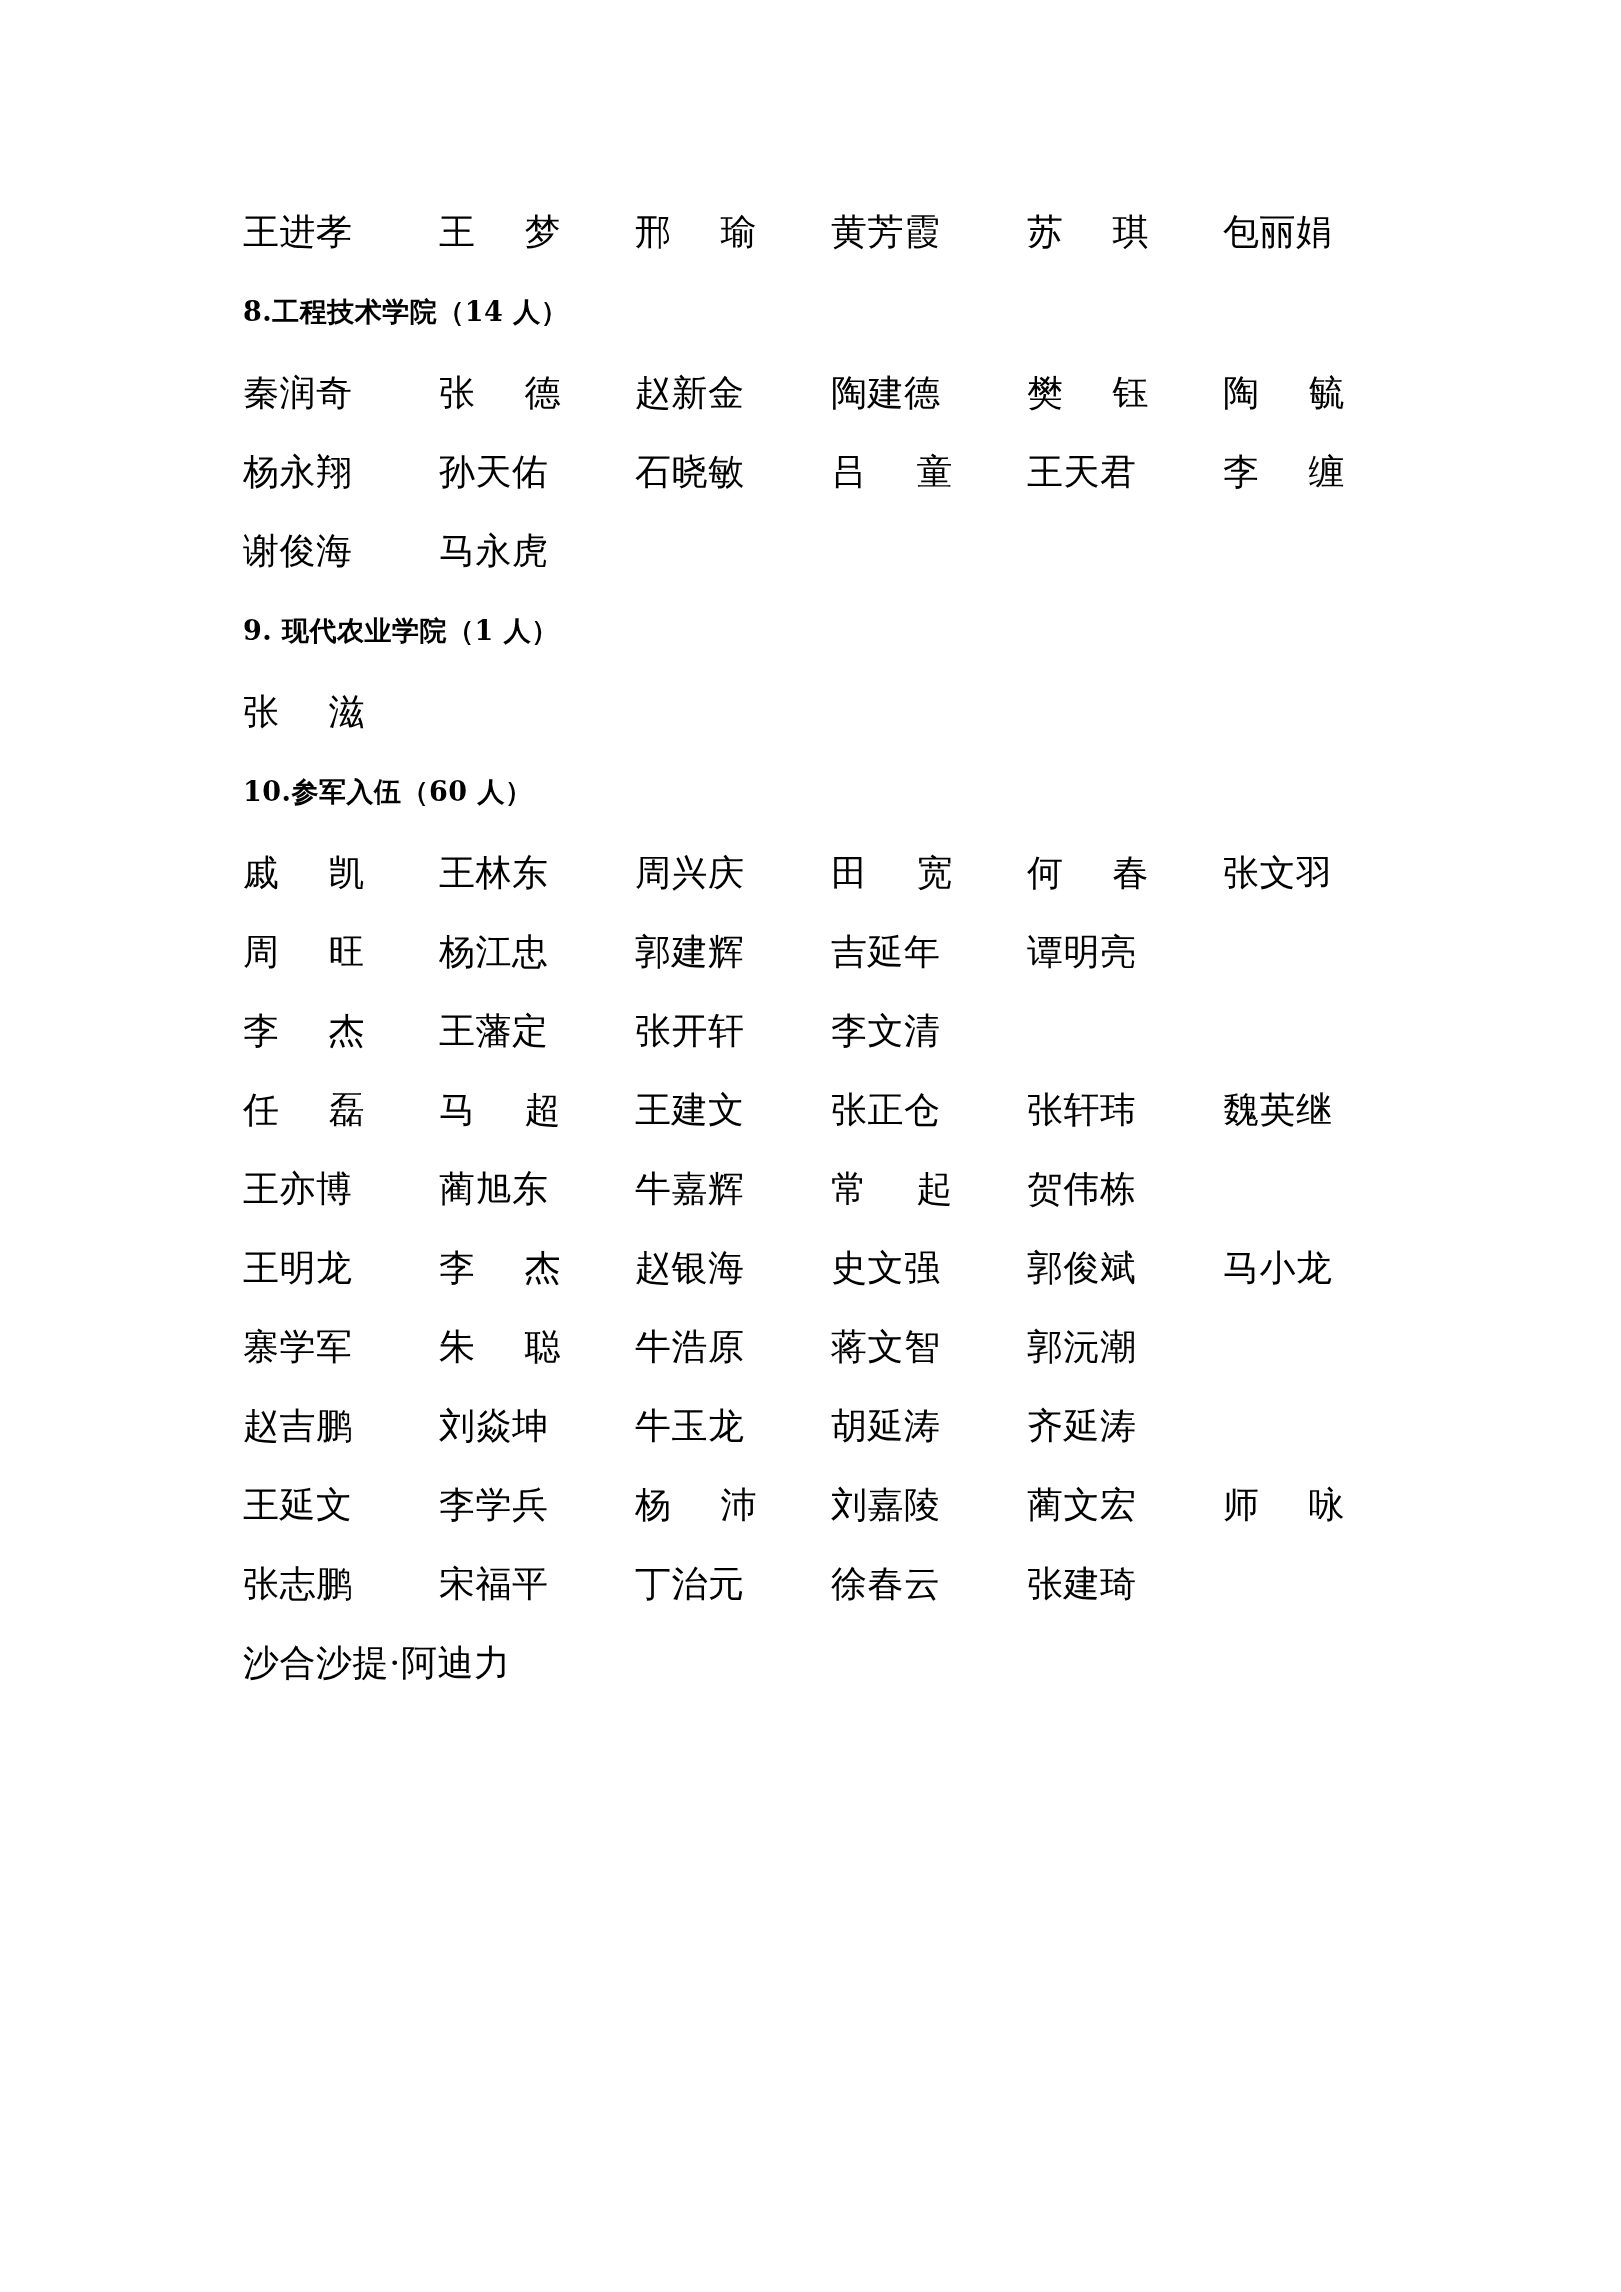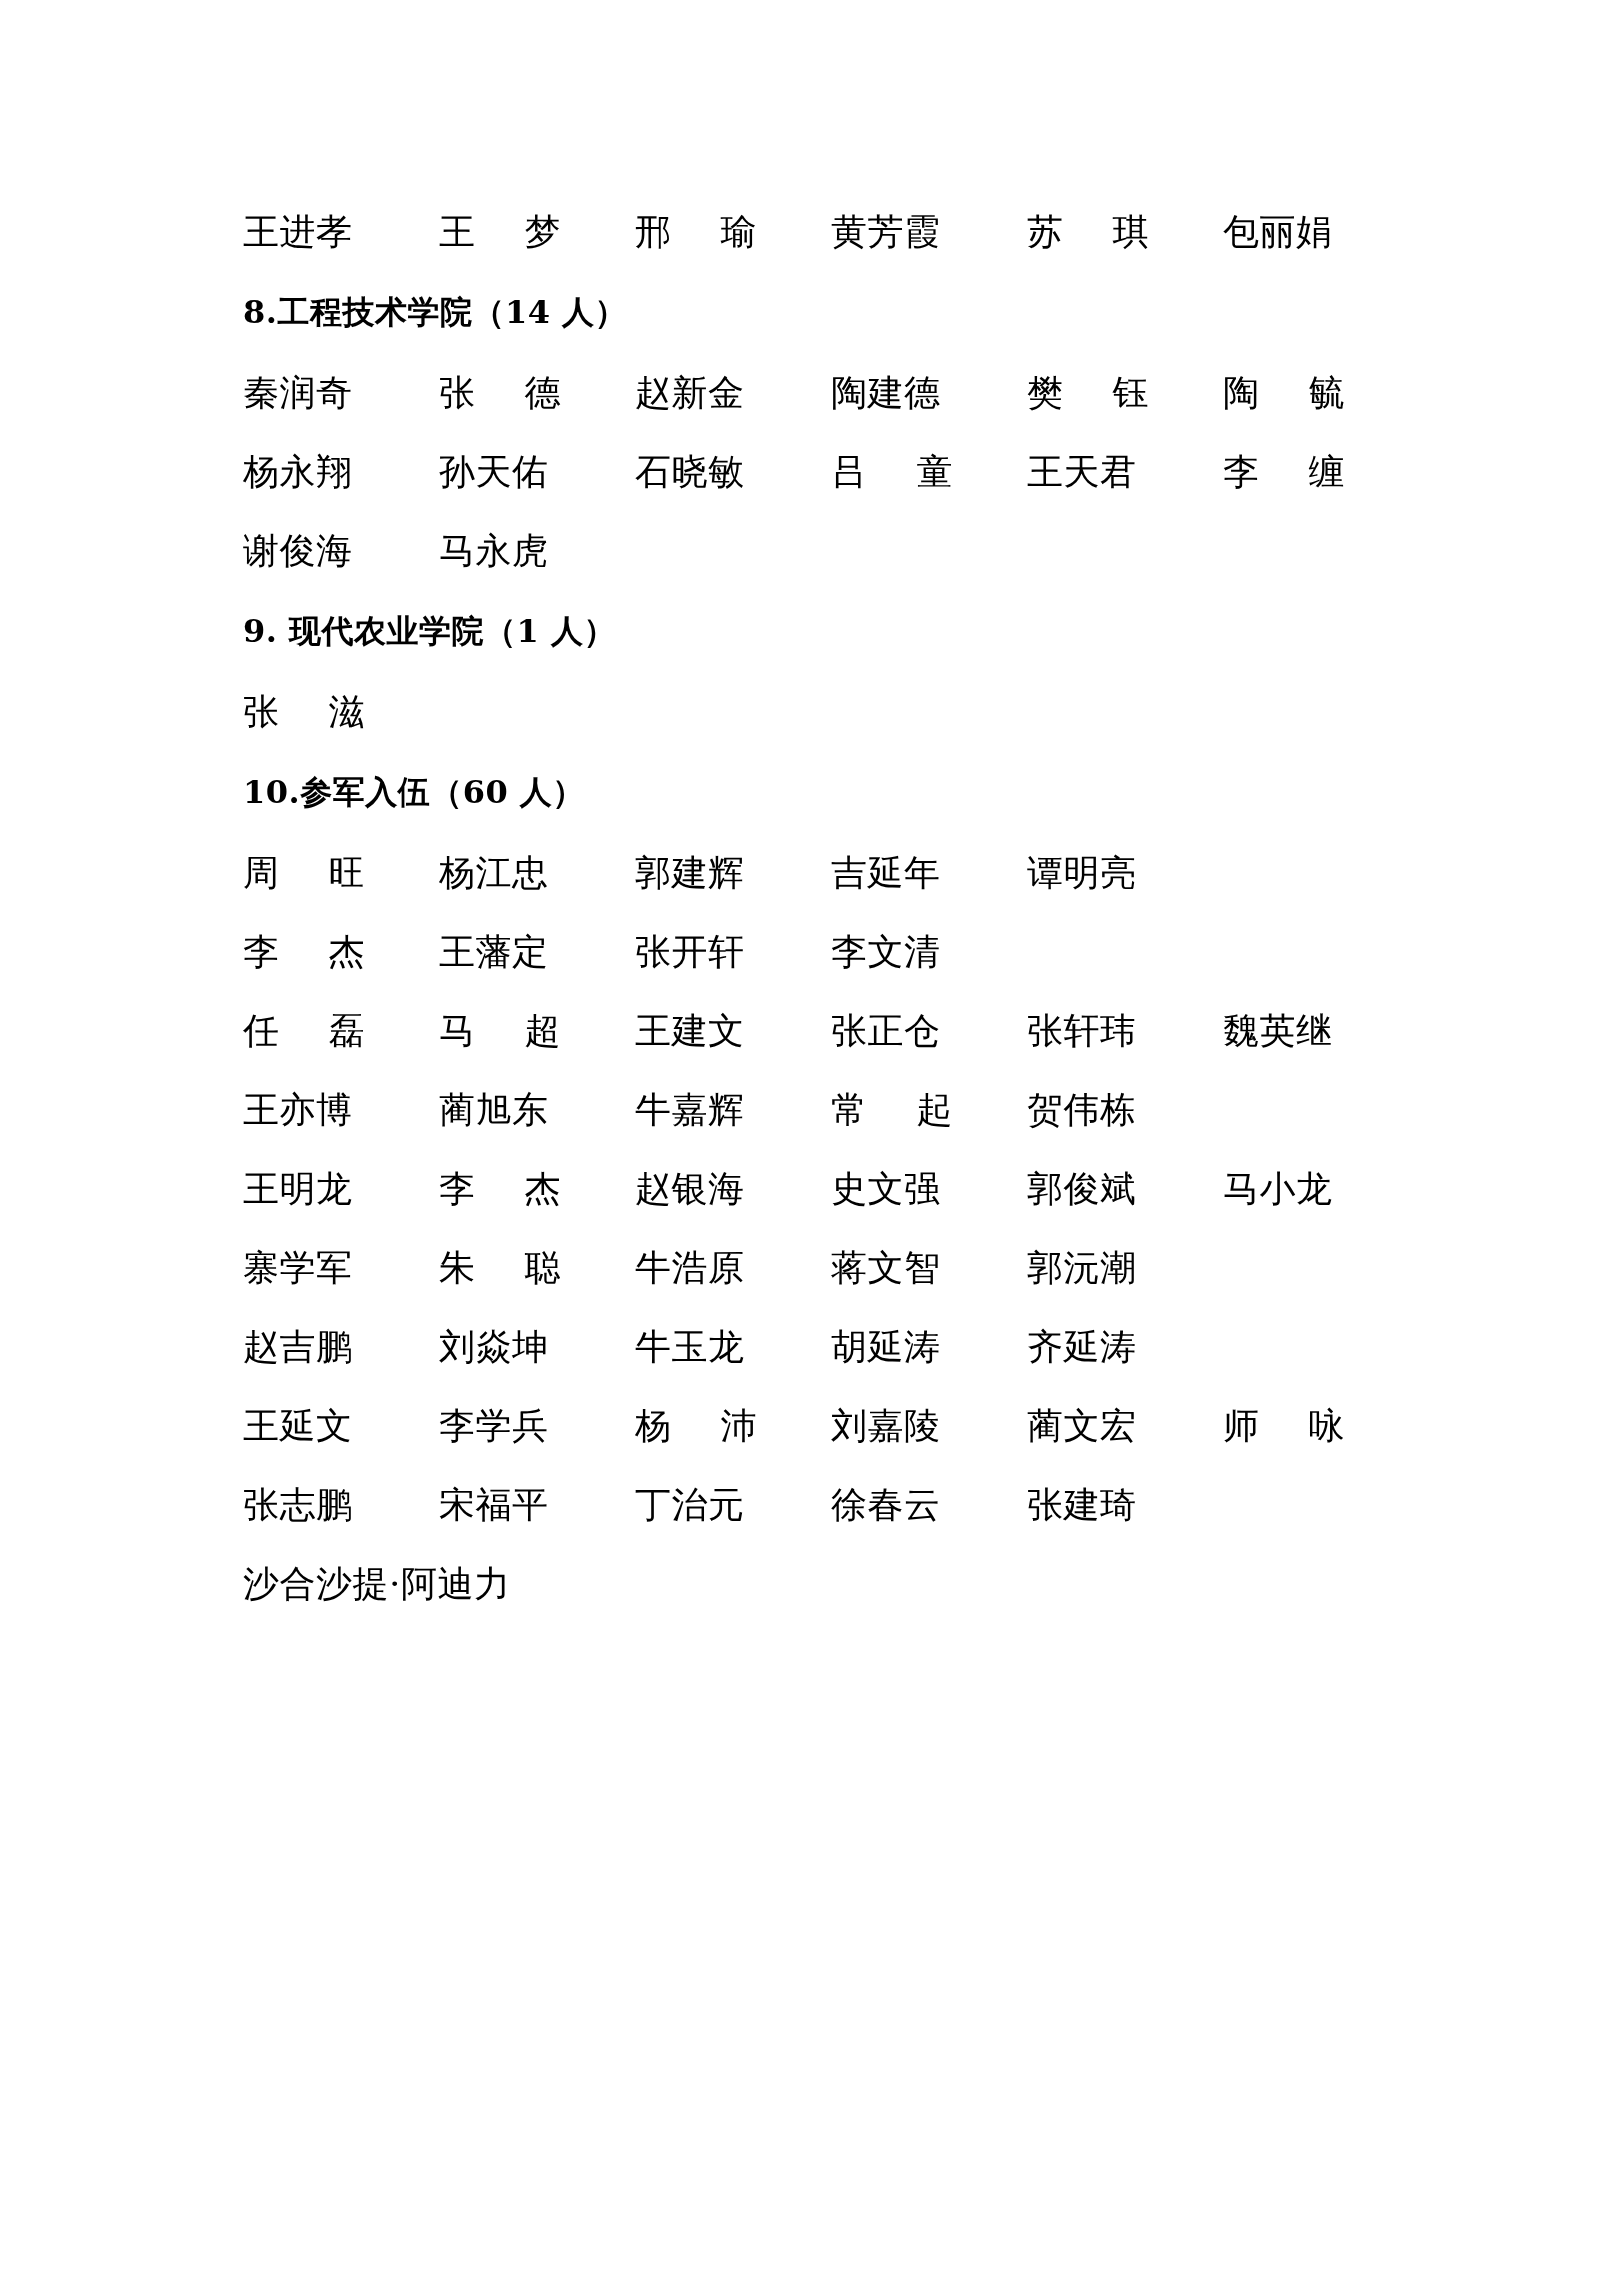--- a/index.html
+++ b/index.html
@@ -48,21 +48,21 @@
   .n2 {
     display: inline-block;
     width: 122px;
     text-align: justify;
     text-align-last: justify;
   }
   .n3 {
     display: inline-block;
   }
   .section-head {
-    font-size: 32px;
+    font-size: 27px;
     font-weight: bold;
     line-height: 82px;
     letter-spacing: 0.5px;
     white-space: nowrap;
   }
 </style>
 </head>
 <body>
 
 <div class="page">
@@ -94,20 +94,28 @@
       </div>
       <div class="name-row">
         <div class="name-cell"><span class="n3">谢俊海</span></div>
         <div class="name-cell"><span class="n3">马永虎</span></div>
       </div>
       <div class="section-head">9. 现代农业学院（1 人）</div>
       <div class="name-row">
         <div class="name-cell"><span class="n2">张滋</span></div>
       </div>
       <div class="section-head">10.参军入伍（60 人）</div>
+      <div class="name-row">
+        <div class="name-cell"><span class="n2">戚凯</span></div>
+        <div class="name-cell"><span class="n3">王林东</span></div>
+        <div class="name-cell"><span class="n3">周兴庆</span></div>
+        <div class="name-cell"><span class="n2">田宽</span></div>
+        <div class="name-cell"><span class="n2">何春</span></div>
+        <div class="name-cell"><span class="n3">张文羽</span></div>
+      </div>
       <div class="name-row">
         <div class="name-cell"><span class="n2">周旺</span></div>
         <div class="name-cell"><span class="n3">杨江忠</span></div>
         <div class="name-cell"><span class="n3">郭建辉</span></div>
         <div class="name-cell"><span class="n3">吉延年</span></div>
         <div class="name-cell"><span class="n3">谭明亮</span></div>
       </div>
       <div class="name-row">
         <div class="name-cell"><span class="n2">李杰</span></div>
         <div class="name-cell"><span class="n3">王藩定</span></div>

